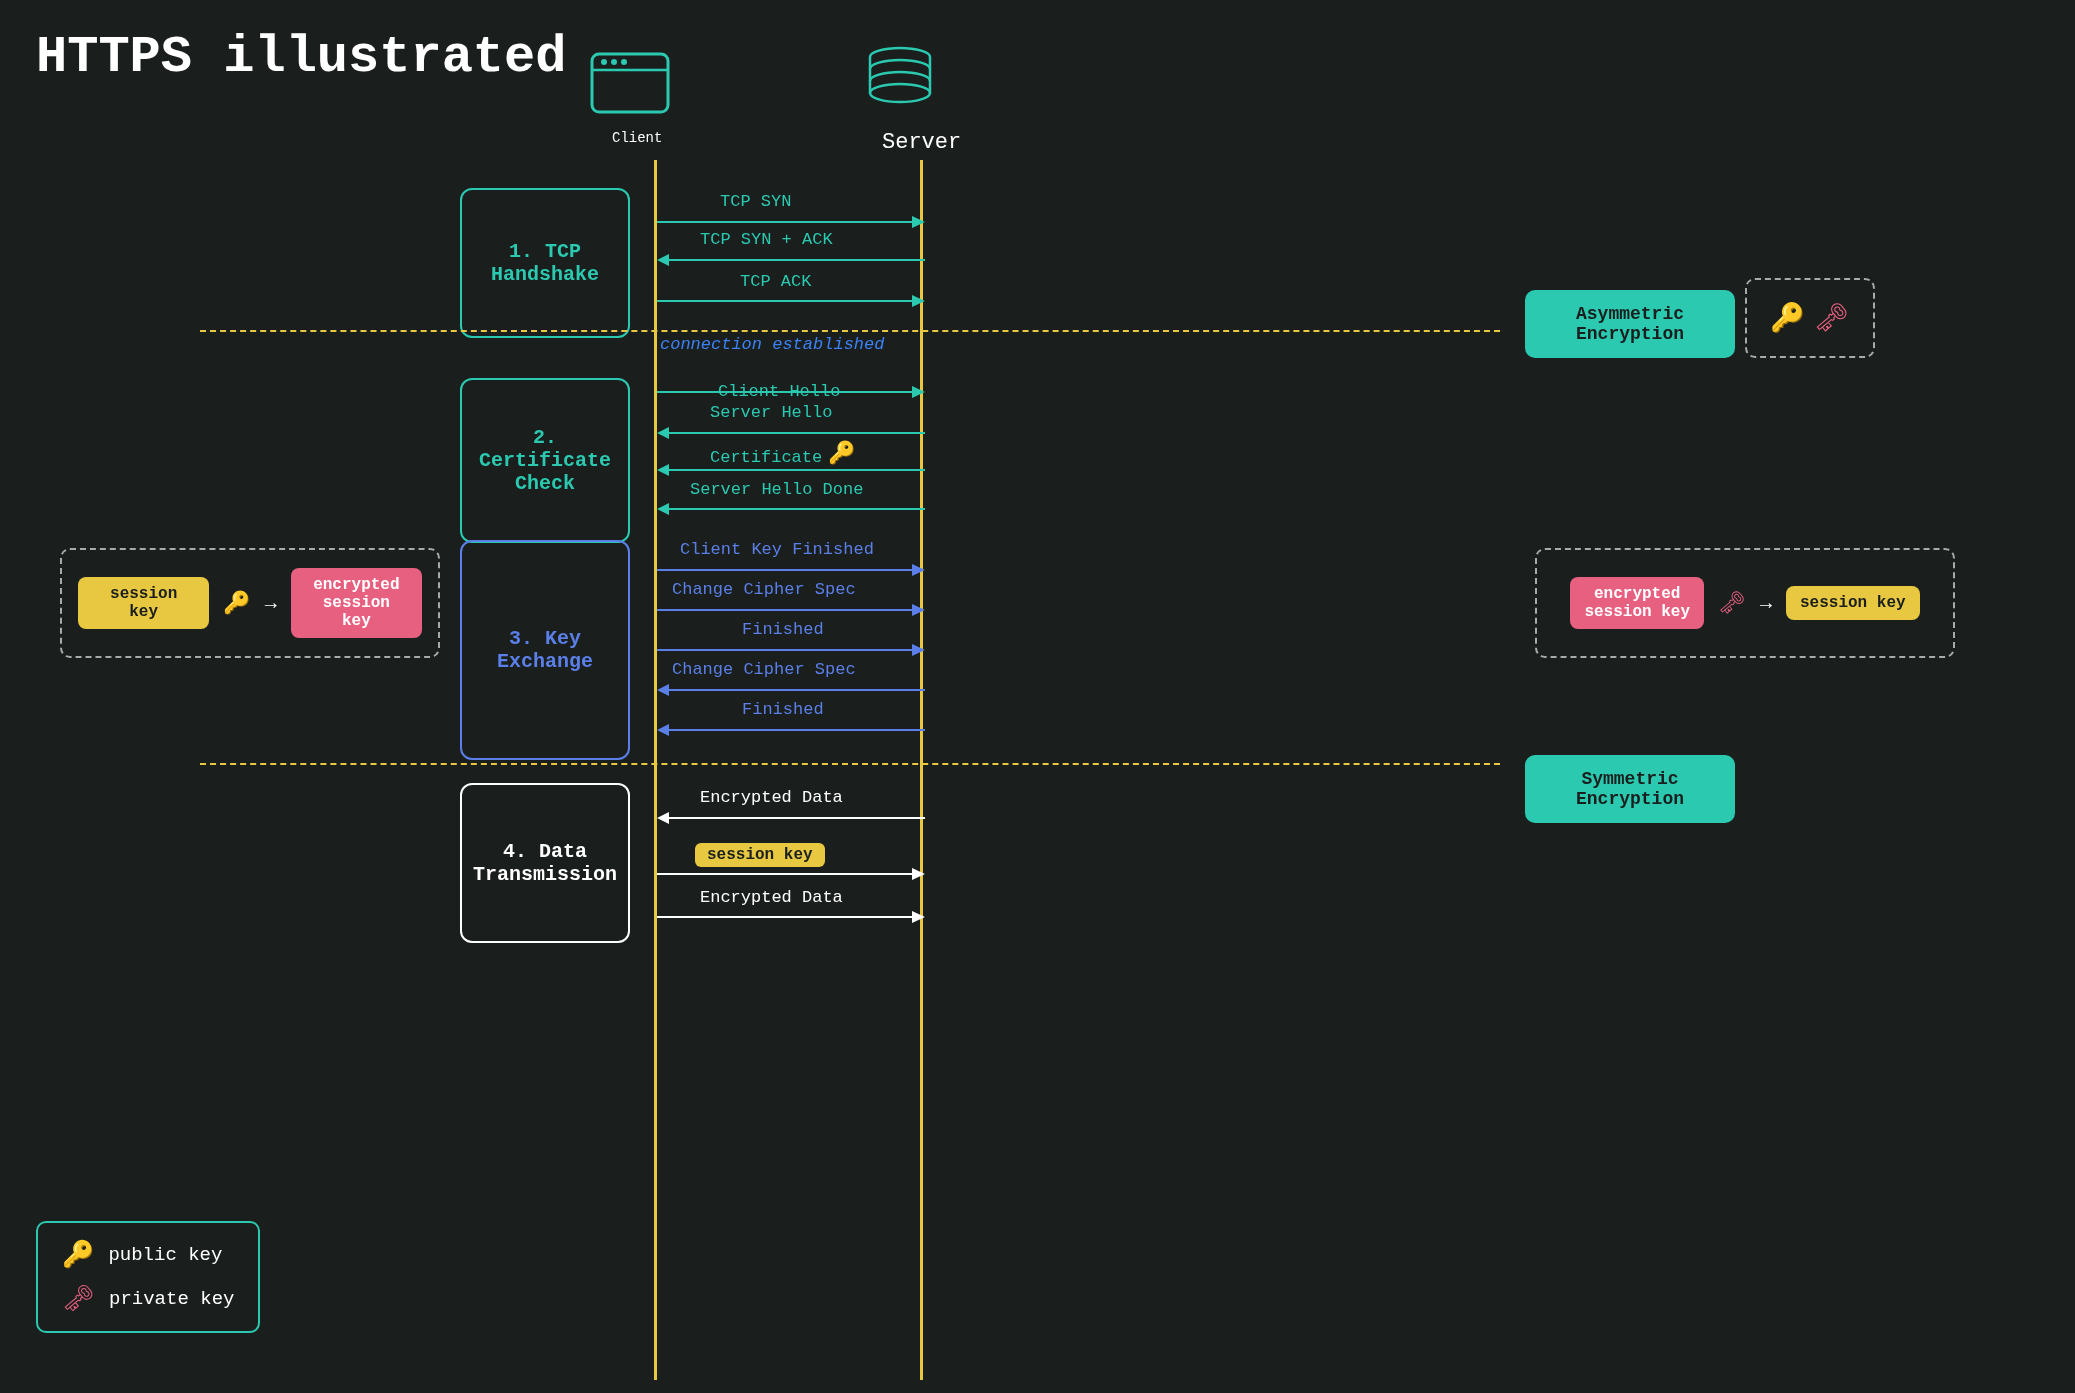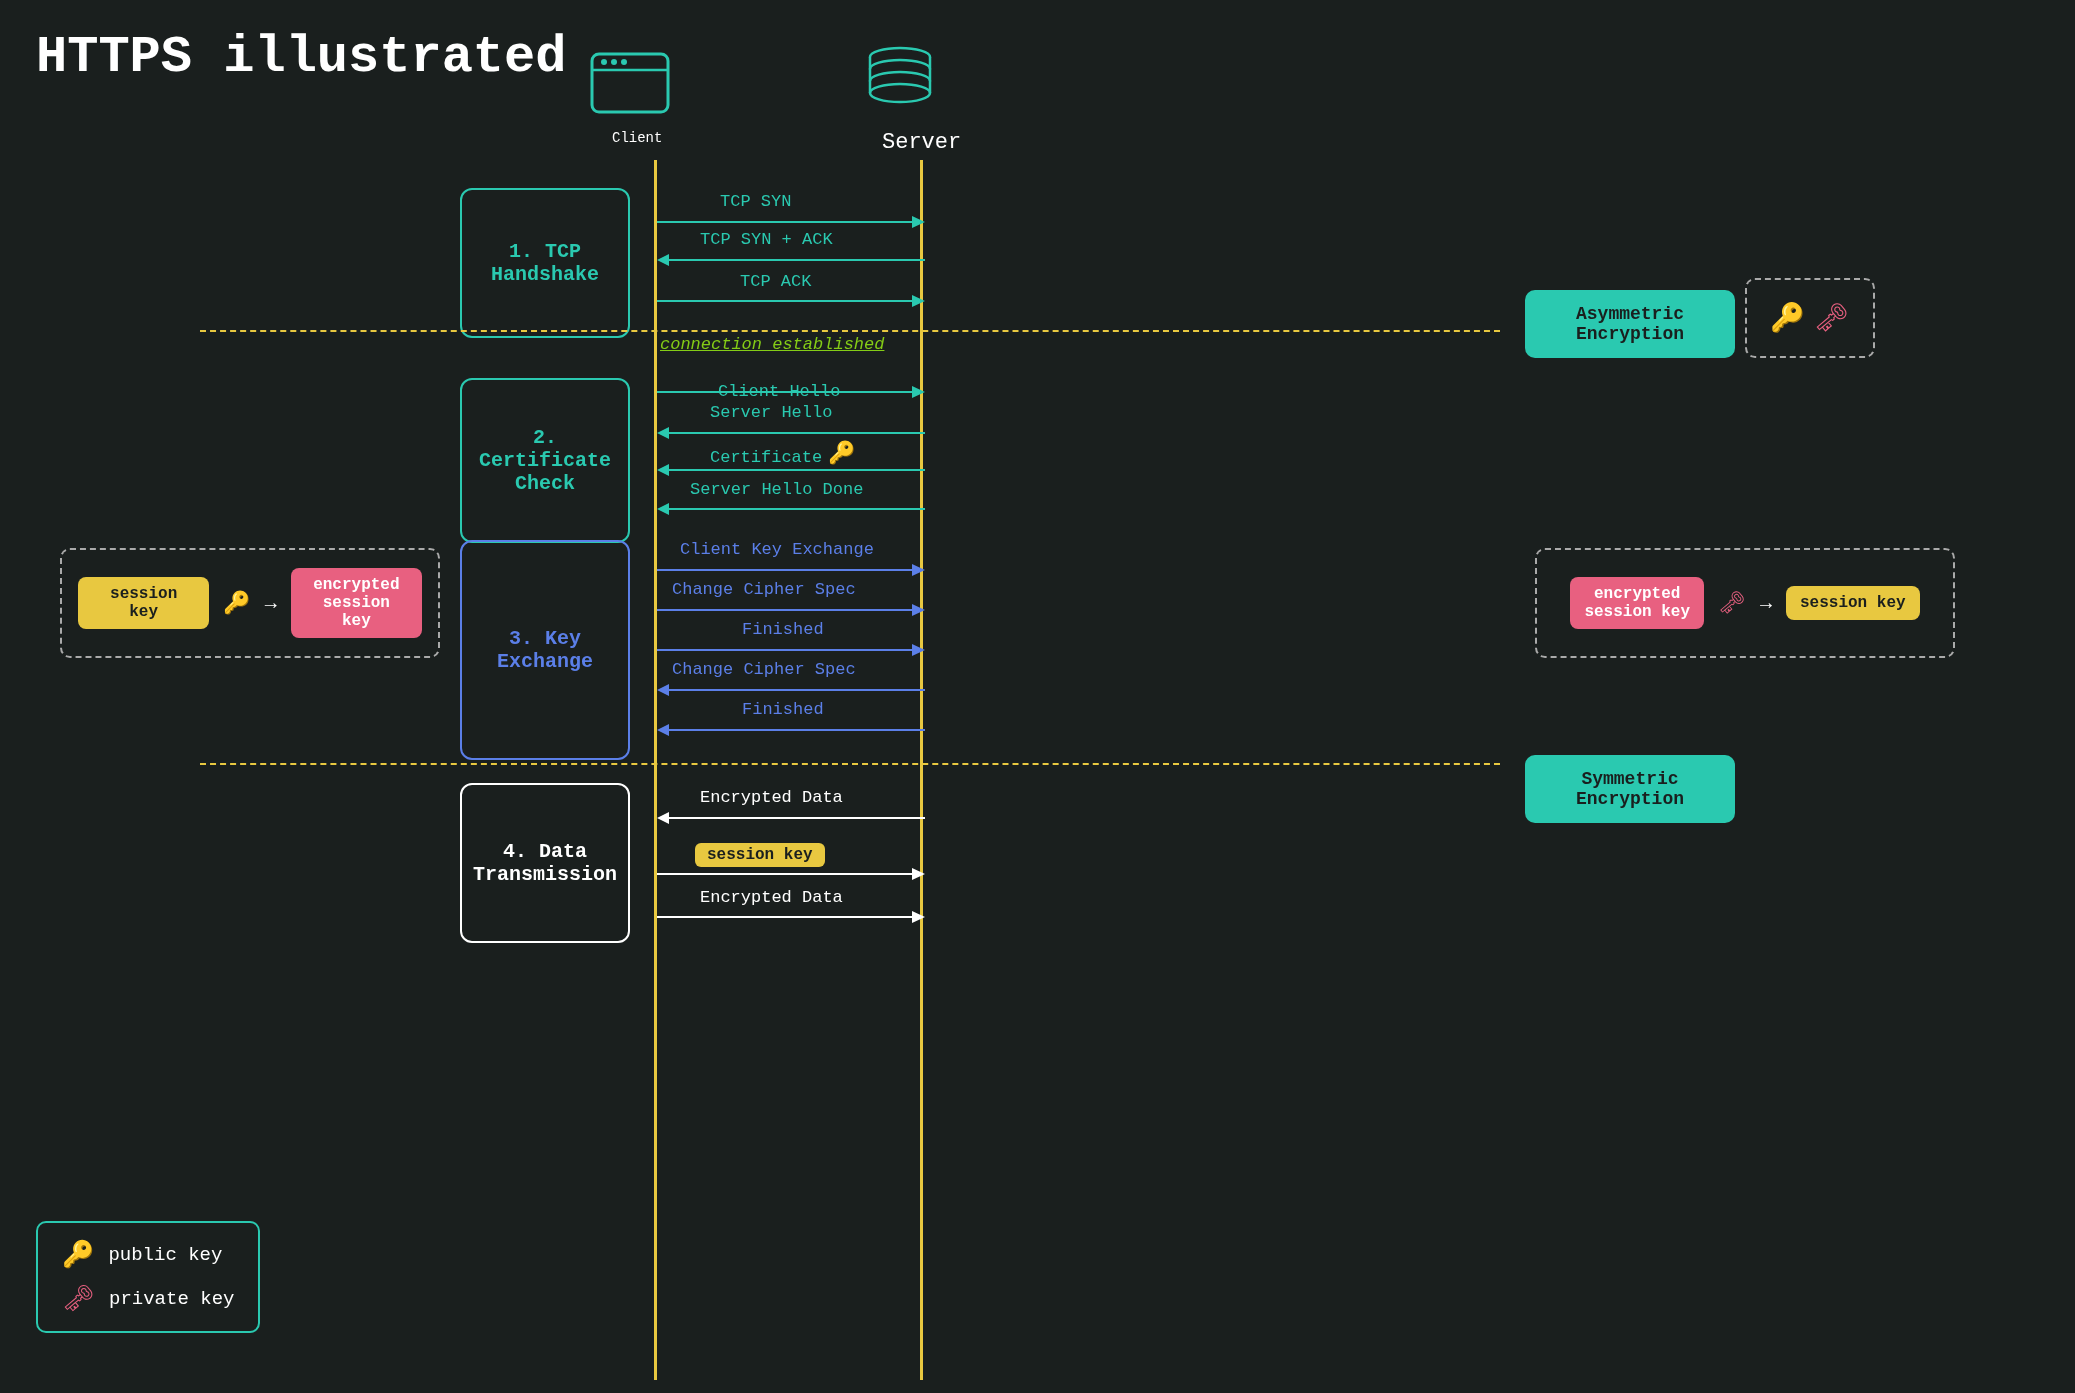--- a/index.html
+++ b/index.html
@@ -98,24 +98,23 @@
       border: 2.5px solid #fff;
       color: #fff;
     }
     
     .dashed-line {
       position: absolute;
       border-top: 2.5px dashed #e8c840;
     }
     .dashed-label {
       position: absolute;
-      color: #84cc16;
+      color: #3b82f6;
       font-size: 17px;
       font-style: italic;
-      text-decoration: underline;
     }
     
     .info-box {
       position: absolute;
       border-radius: 10px;
       padding: 14px 18px;
       font-size: 18px;
       font-weight: bold;
       text-align: center;
     }
@@ -266,21 +265,21 @@
 
 <div class="phase-box blue" style="left:460px; top:540px; width:170px; height:220px;">
   <span style="white-space:pre-line;">3. Key
 Exchange</span>
 </div>
 
 <svg class="svg-arrow" style="left:657px; top:558px; width:270px; height:24px;">
   <line x1="0" y1="12" x2="255" y2="12" stroke="#5b7fe8" stroke-width="2"></line>
   <polygon points="255,6 268,12 255,18" fill="#5b7fe8"></polygon>
 </svg>
-<div style="position:absolute; left:680px; top:540px; font-size:17px; color:#5b7fe8;">Client Key Exchange</div>
+<div style="position:absolute; left:680px; top:540px; font-size:17px; color:#5b7fe8;">Client Key Finished</div>
 
 <svg class="svg-arrow" style="left:657px; top:598px; width:270px; height:24px;">
   <line x1="0" y1="12" x2="255" y2="12" stroke="#5b7fe8" stroke-width="2"></line>
   <polygon points="255,6 268,12 255,18" fill="#5b7fe8"></polygon>
 </svg>
 <div style="position:absolute; left:672px; top:580px; font-size:17px; color:#5b7fe8;">Change Cipher Spec</div>
 
 <svg class="svg-arrow" style="left:657px; top:638px; width:270px; height:24px;">
   <line x1="0" y1="12" x2="255" y2="12" stroke="#5b7fe8" stroke-width="2"></line>
   <polygon points="255,6 268,12 255,18" fill="#5b7fe8"></polygon>

